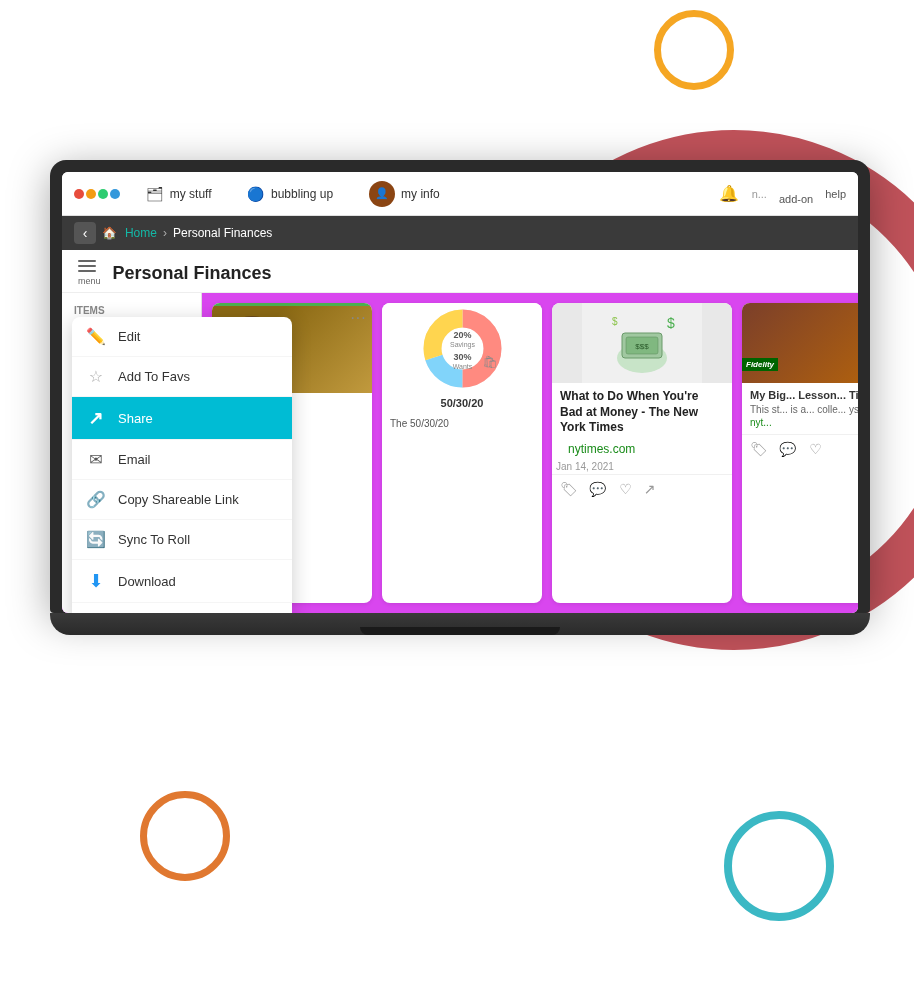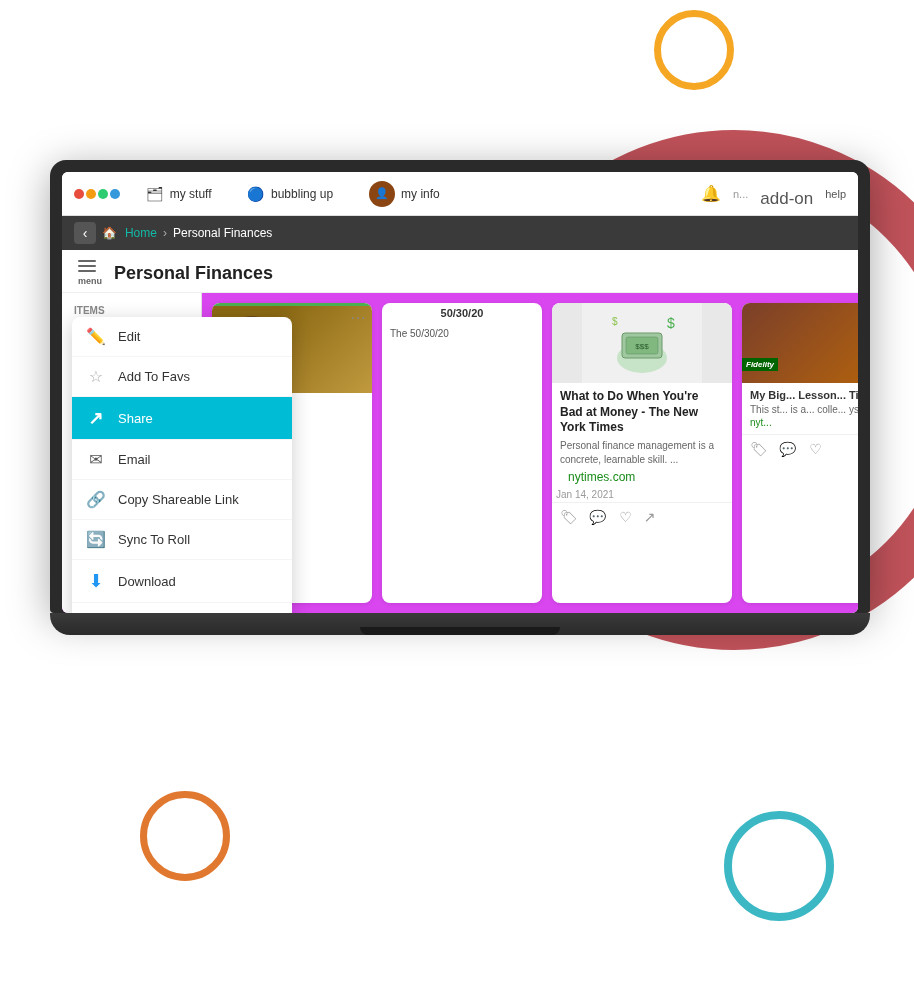--- a/index.html
+++ b/index.html
@@ -179,21 +179,21 @@
       padding: 10px 16px 6px 16px;
       display: flex;
       align-items: center;
       gap: 12px;
       border-bottom: 1px solid #eee;
     }
     .menu-icon-btn {
       display: flex; flex-direction: column; gap: 3px; cursor: pointer;
     }
     .menu-line { width: 18px; height: 2px; background: #666; border-radius: 1px; }
-    .menu-label { font-size: 9px; color: #666; text-align: center; margin-top: 1px; font-weight: bold; }
+    .menu-label { font-size: 9px; color: #666; text-align: center; margin-top: 1px; }
 
     .page-title-text {
       font-size: 18px;
       font-weight: 700;
       color: #222;
     }
 
     
     .content-area {
       display: flex;
@@ -423,21 +423,21 @@
           </div>
 
           <div class="nav-tab">
             <div class="nav-avatar">👤</div>
             <span>my info</span>
           </div>
 
           <div class="nav-right">
             <span style="font-size:16px; cursor:pointer;">🔔</span>
             <span style="font-size:11px; color:#999;">n...</span>
-            <span style="cursor:pointer; font-size:17px; color:#555;margin-top:10px;">add-on</span>
+            <span style="cursor:pointer; font-size:11px; color:#555;margin-top:10px;">add-on</span>
             <span style="cursor:pointer; font-size:11px; color:#555;">help</span>
           </div>
         </div>
 
         <div class="breadcrumb-bar">
           <div class="breadcrumb-back">
             <span>‹</span>
           </div>
           <span class="home-icon">🏠</span>
           <span class="breadcrumb-home">Home</span>
@@ -468,20 +468,40 @@
                 <div class="coffee-circle"></div>
               </div>
               <span class="card-dots">···</span>
               <div class="card1-content">
                 <div class="card1-title">Mo...</div>
                 <div class="card1-date">Jan 1...</div>
               </div>
             </div>
 
             <div class="card card2">
+              <div class="card-img-bg">
+
+                <svg width="85" height="85" viewBox="0 0 85 85">
+
+                  <circle cx="42.5" cy="42.5" r="30" fill="none" stroke="#eee" stroke-width="18"></circle>
+
+                  <circle cx="42.5" cy="42.5" r="30" fill="none" stroke="#FF8A80" stroke-width="18" stroke-dasharray="94.25 94.25" stroke-dashoffset="0" transform="rotate(-90 42.5 42.5)"></circle>
+
+                  <circle cx="42.5" cy="42.5" r="30" fill="none" stroke="#81D4FA" stroke-width="18" stroke-dasharray="37.7 150.8" stroke-dashoffset="-94.25" transform="rotate(-90 42.5 42.5)"></circle>
+
+                  <circle cx="42.5" cy="42.5" r="30" fill="none" stroke="#FFD54F" stroke-width="18" stroke-dasharray="56.55 132.0" stroke-dashoffset="-131.95" transform="rotate(-90 42.5 42.5)"></circle>
+
+                  <text x="42.5" y="32" text-anchor="middle" font-size="9" font-weight="bold" fill="#555">20%</text>
+                  <text x="42.5" y="41" text-anchor="middle" font-size="7" fill="#888">Savings</text>
+                  <text x="42.5" y="54" text-anchor="middle" font-size="9" font-weight="bold" fill="#555">30%</text>
+                  <text x="42.5" y="63" text-anchor="middle" font-size="7" fill="#888">Wants</text>
+
+                  <text x="70" y="60" text-anchor="middle" font-size="12" fill="#888">🛍</text>
+                </svg>
+              </div>
               <div class="budget-title">50/30/20</div>
               <div class="card-bottom-content">
                 <div class="card-body-text">The 50/30/20</div>
               </div>
             </div>
 
             <div class="card3">
               <div class="card3-img">
 
                 <svg width="120" height="80" viewBox="0 0 120 80">
@@ -491,21 +511,20 @@
 
                   <rect x="40" y="30" width="40" height="25" rx="3" fill="#a0c8a0" stroke="#6a9a6a" stroke-width="1"></rect>
                   <rect x="44" y="34" width="32" height="17" rx="2" fill="#80b880" stroke="#5a8a5a" stroke-width="0.5"></rect>
                   <text x="60" y="46" text-anchor="middle" font-size="8" fill="#2a5a2a">$$$</text>
 
                   <text x="85" y="25" font-size="14" fill="#4CAF50">$</text>
                   <text x="30" y="22" font-size="10" fill="#8BC34A">$</text>
                 </svg>
               </div>
               <div class="card3-title">What to Do When You're Bad at Money - The New York Times</div>
-              <div class="card3-desc">Personal finance management is a concrete, learnable skill. ...</div>
               <div class="card3-link">nytimes.com</div>
               <div class="card3-date">Jan 14, 2021</div>
               <div class="card3-actions">
                 <span class="action-icon">🏷</span>
                 <span class="action-icon">💬</span>
                 <span class="action-icon">♡</span>
                 <span class="action-icon">↗</span>
               </div>
             </div>
 

